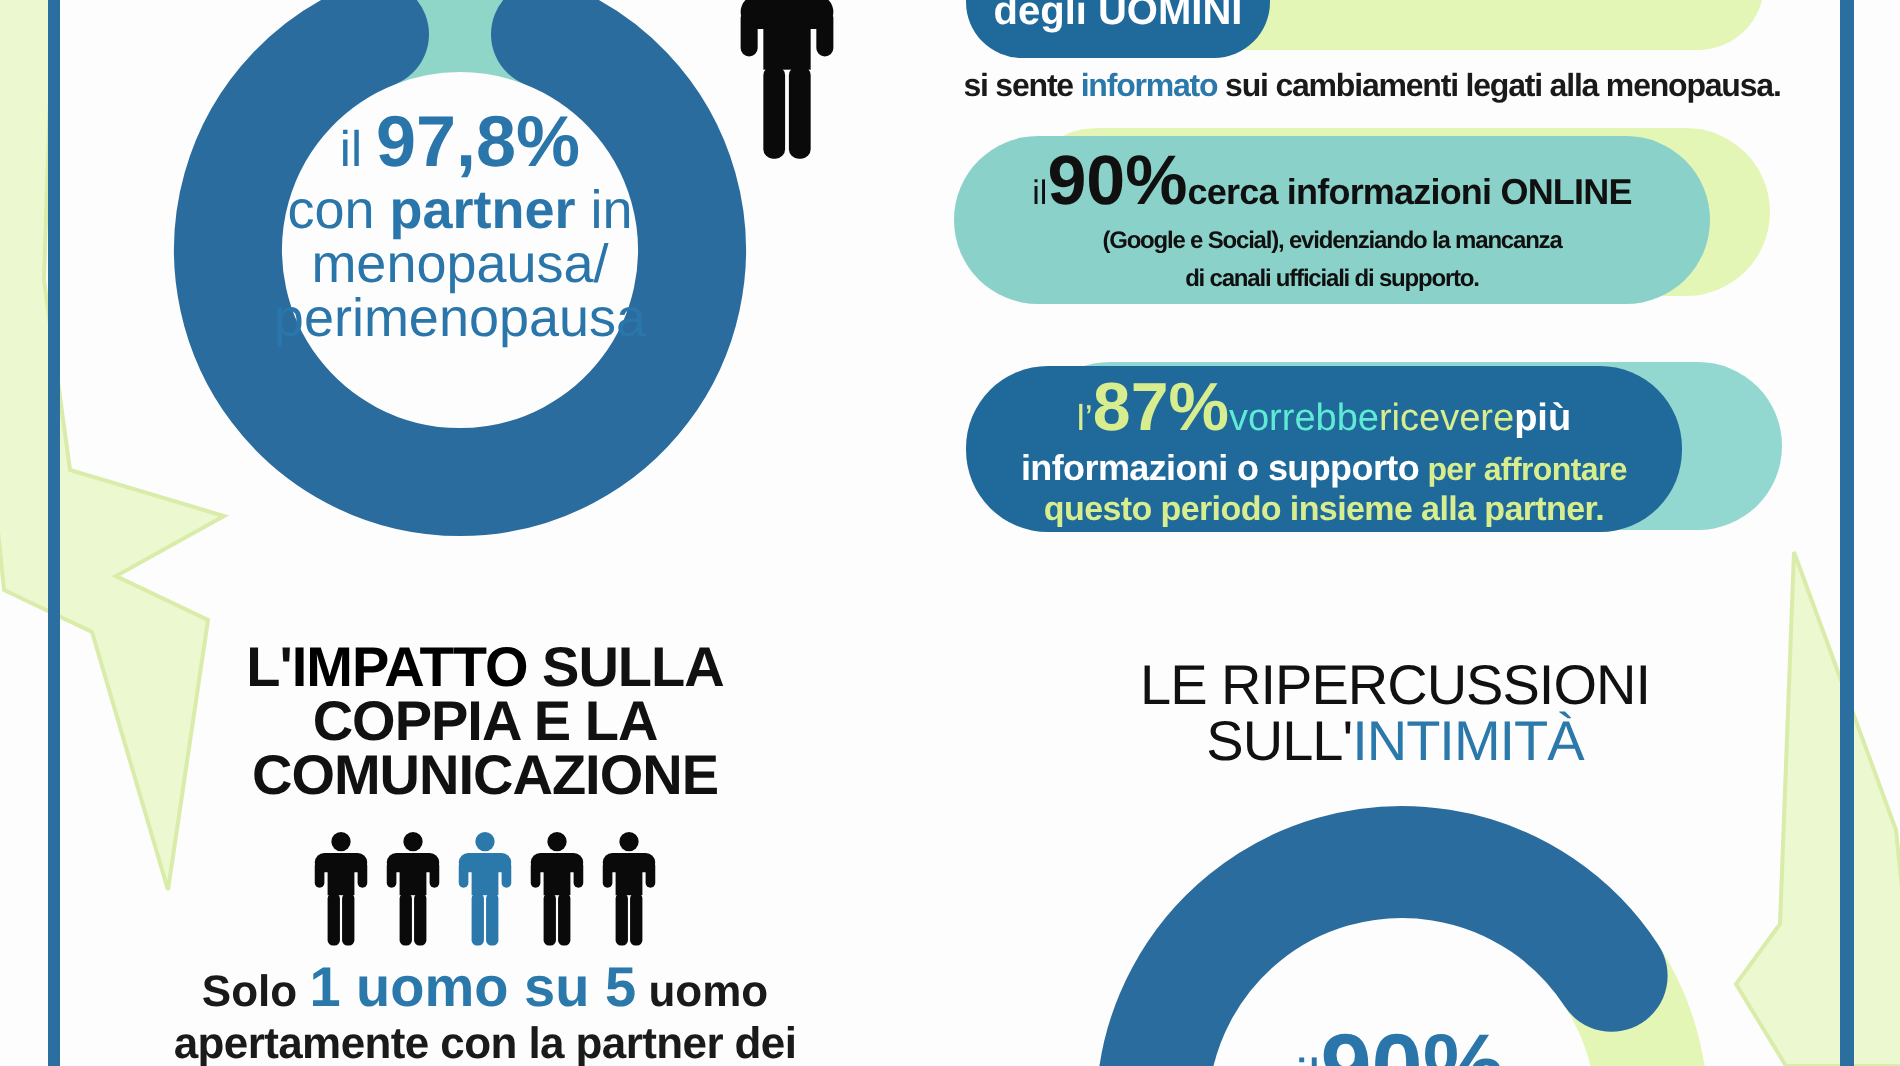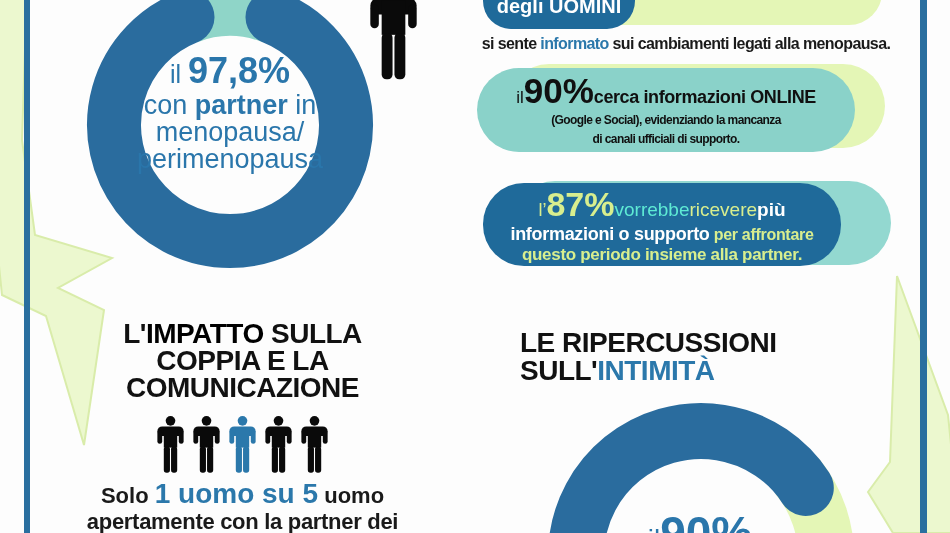--- a/index.html
+++ b/index.html
@@ -56,22 +56,22 @@
   
   .impact-h{left:70px;top:320px;width:345px;text-align:center;color:#111111;
     font-size:28px;font-weight:bold;line-height:27px;letter-spacing:-0.5px;}
   .impact-h .accent{color:#000000;}
   .solo{left:60px;top:481px;width:365px;text-align:center;color:#1a1a1a;font-weight:bold;}
   .solo .l1{font-size:22px;line-height:26px;}
   .solo .accent{color:#2b78ab;font-size:28px;}
   .solo .l2{font-size:22px;letter-spacing:-0.3px;line-height:25px;}
 
   
-  .intimacy-h{left:520px;top:329px;width:355px;text-align:left;color:#111111;
-    font-size:28px;font-weight:bold;line-height:27.5px;letter-spacing:-0.5px;}
+  .intimacy-h{left:520px;top:329px;width:355px;text-align:center;color:#111111;
+    font-size:28px;font-weight:normal;line-height:27.5px;letter-spacing:-0.5px;}
   .intimacy-h .accent{color:#2b78ab;}
   .donut2-text{left:600px;top:506px;width:200px;text-align:center;color:#2a76ab;}
   .donut2-text .row{display:flex;align-items:baseline;justify-content:center;}
   .donut2-text .pre{font-size:28px;}
   .donut2-text .big{font-size:46px;font-weight:bold;}
 </style>
 </head>
 <body>
 
 <div class="stage">

